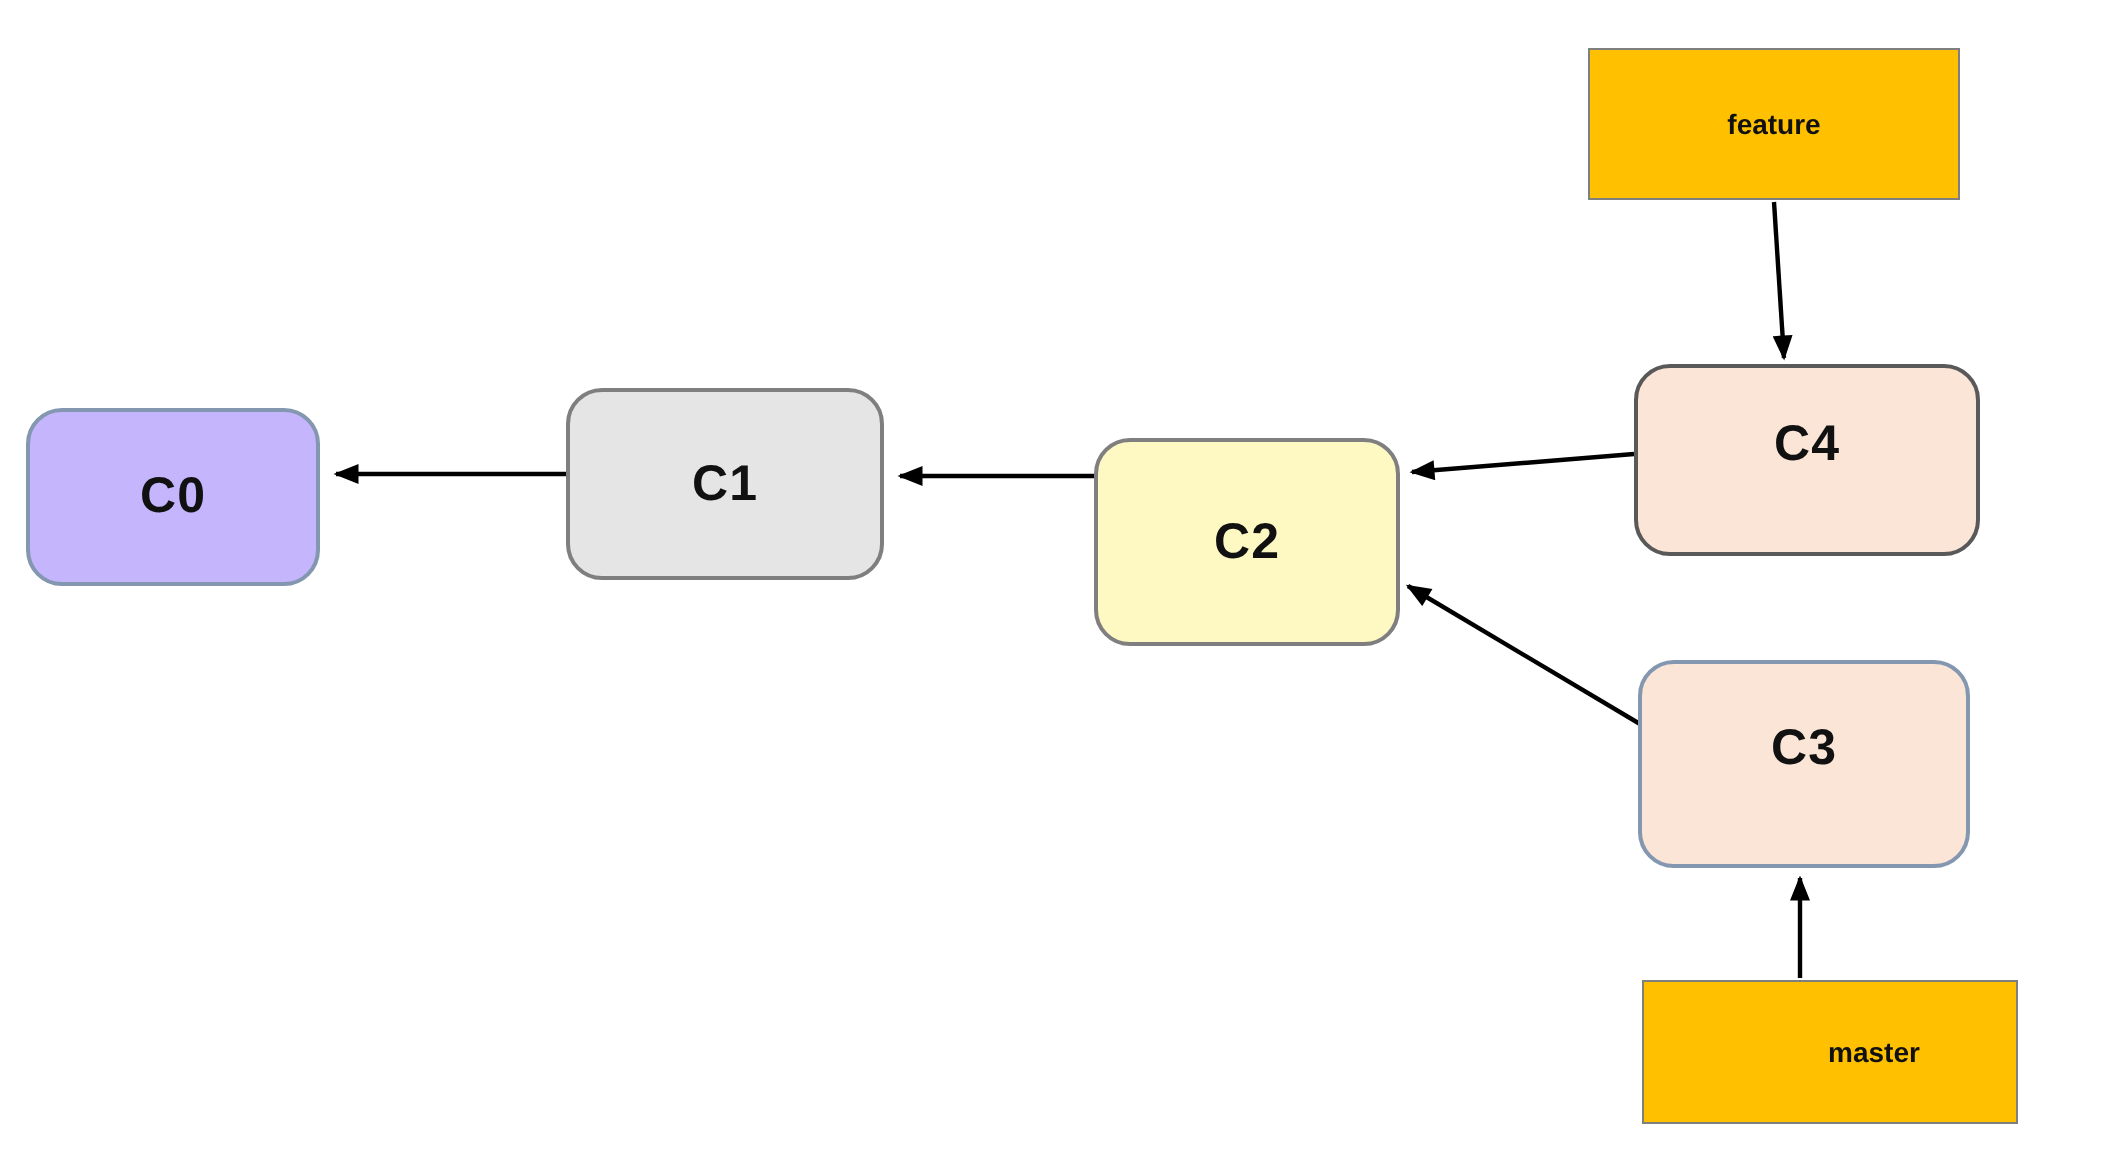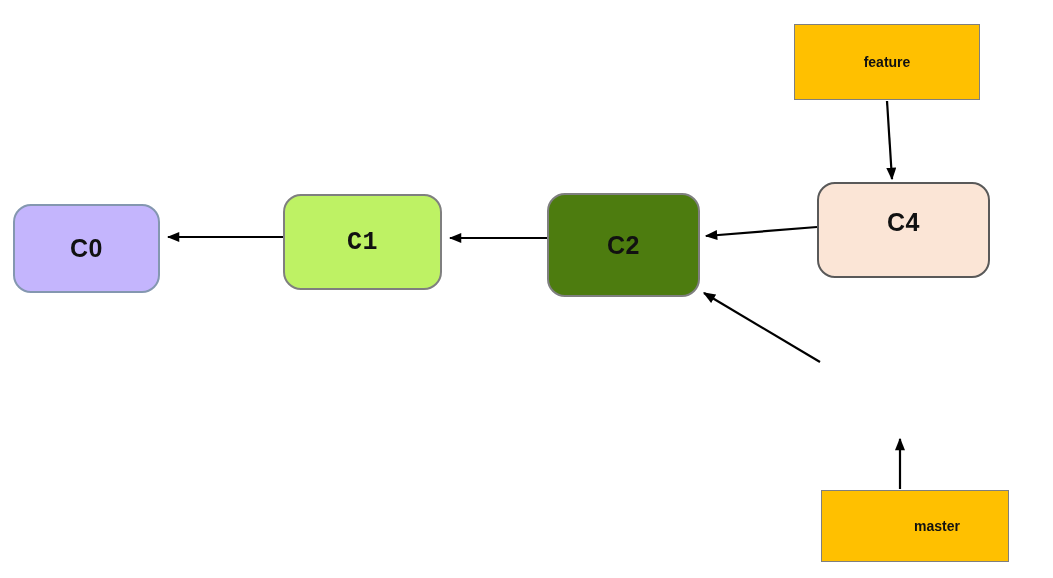--- a/index.html
+++ b/index.html
@@ -80,32 +80,35 @@
     <line x1="817" y1="227" x2="706" y2="236" stroke="#000000" stroke-width="2.2" marker-end="url(#arrowhead)"></line>
     <line x1="820" y1="362" x2="704" y2="293" stroke="#000000" stroke-width="2.2" marker-end="url(#arrowhead)"></line>
     <line x1="887" y1="101" x2="892" y2="179" stroke="#000000" stroke-width="2.2" marker-end="url(#arrowhead)"></line>
     <line x1="900" y1="489" x2="900" y2="439" stroke="#000000" stroke-width="2.2" marker-end="url(#arrowhead)"></line>
   </svg>
 
   <div class="node" id="node-c0" style="border-color: rgb(132, 151, 176); background-color: #c4b5fd;">
     <span class="node-label">C0</span>
   </div>
 
-  <div class="node" id="node-c1" style="border-color: rgb(127, 127, 127); background-color: #bef264; font-family: Liberation Mono, monospace;">
+  <div class="node" id="node-c1" style="border-color: rgb(127, 127, 127); background-color: #e5e5e5;">
     <span class="node-label">C1</span>
   </div>
 
-  <div class="node" id="node-c2" style="border-color: rgb(127, 127, 127); background-color: #4d7c0f;">
+  <div class="node" id="node-c2" style="border-color: rgb(127, 127, 127); background-color: #fef9c3; margin-top: 26px;">
     <span class="node-label">C2</span>
   </div>
 
   <div class="node" id="node-c4" style="border-color: rgb(89, 89, 89); background-color: rgb(251, 229, 214);">
     <span class="node-label">C4</span>
   </div>
 
+  <div class="node" id="node-c3" style="border-color: rgb(132, 151, 176); background-color: rgb(251, 229, 214);">
+    <span class="node-label">C3</span>
+  </div>
 
   <div class="branch-box" id="branch-feature" style="border-color: rgb(127, 127, 127); background-color: rgb(255, 192, 0);">
     <span class="branch-label">feature</span>
   </div>
 
   <div class="branch-box" id="branch-master" style="border-color: rgb(127, 127, 127); background-color: rgb(255, 192, 0);">
     <span class="branch-label">master</span>
   </div>
 
 </div>

